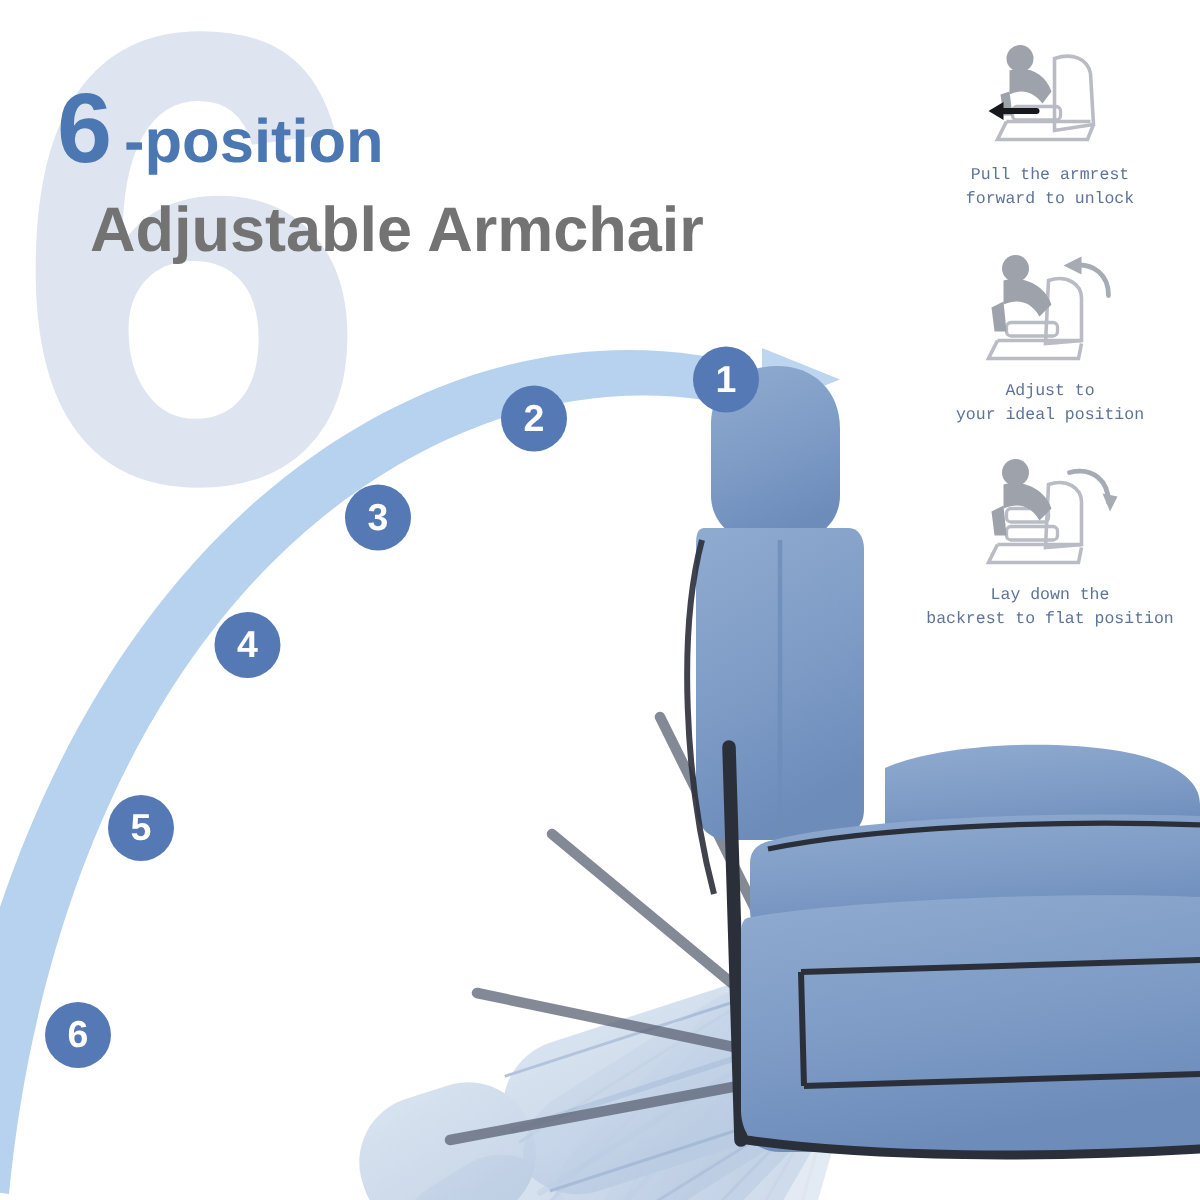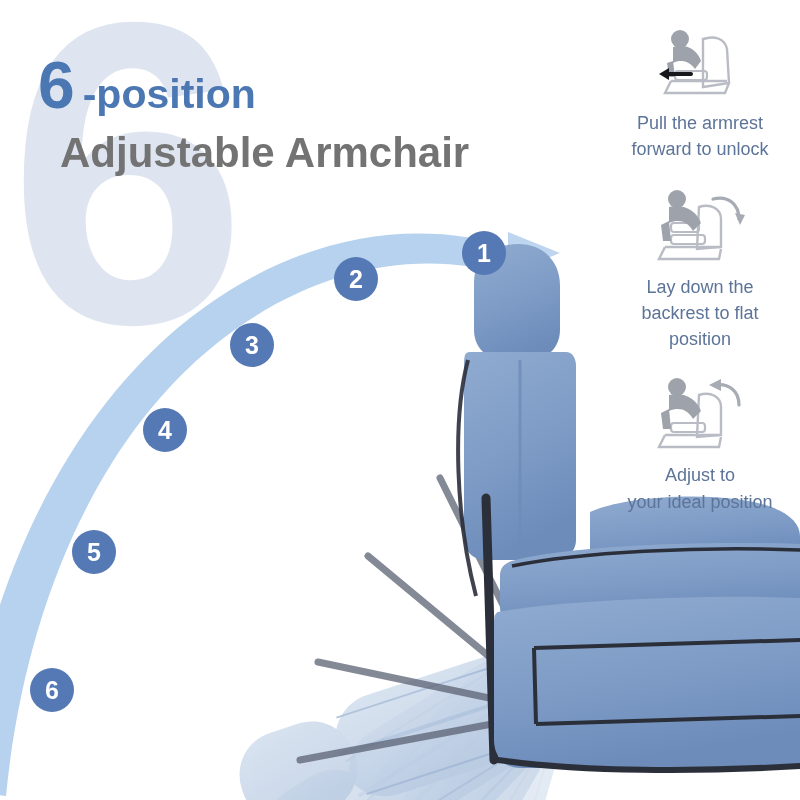--- a/index.html
+++ b/index.html
@@ -78,24 +78,25 @@
   .feature{
     text-align:center;
     margin-bottom:12px;
   }
   .feature-icon{
     height:92px;
     display:flex;align-items:center;justify-content:center;
   }
   .feature-text{
     color:#5d7499;
-    font-size:18px;
+    font-size:11px;
     line-height:1.45;
     padding:0 8px;
     white-space:pre-line;
+    font-family:Liberation Mono, monospace;
   }
   .f1{margin-bottom:20px;}
   .f2{margin-bottom:18px;}
 </style>
 </head>
 <body>
 
 <div id="stage">
 
   <div class="watermark" style="color: rgb(223, 229, 240);">6</div>
@@ -273,20 +274,41 @@
           <path d="M32 42 L 34 58 L 28 58 L 26 44 Z" fill="#9ea3ab"></path>
 
           <path d="M50 55 L 26 55" stroke="#17181c" stroke-width="4" stroke-linecap="round"></path>
           <path d="M28 49 L 18 55 L 28 61 Z" fill="#17181c"></path>
         </svg>
       </div>
       <div class="feature-text" style="color: rgb(93, 116, 153);">Pull the armrest
 forward to unlock</div>
     </div>
 
+    <div class="feature">
+      <div class="feature-icon">
+        <svg width="118" height="90" viewBox="0 0 118 90">
+
+          <path d="M98 34 C 98 20, 88 12, 74 14" fill="none" stroke="#a7abb3" stroke-width="3.2" stroke-linecap="round"></path>
+          <path d="M80 8 L 68 14 L 80 20 Z" fill="#a7abb3"></path>
+
+          <path d="M58 24 C 70 20, 80 26, 80 36 L 80 64 L 56 66 Z" fill="none" stroke="#b9bcc4" stroke-width="2.4"></path>
+          <path d="M24 64 L 80 64" fill="none" stroke="#b9bcc4" stroke-width="2.4"></path>
+          <path d="M24 64 L 18 76 L 78 76 L 80 66" fill="none" stroke="#b9bcc4" stroke-width="2.4"></path>
+          <rect x="30" y="52" width="34" height="9" rx="3" fill="none" stroke="#b9bcc4" stroke-width="2.2"></rect>
+
+          <circle cx="36" cy="16" r="9" fill="#9ea3ab"></circle>
+          <path d="M28 24 C 42 20, 56 28, 60 40 L 52 48 C 46 38, 38 36, 28 40 Z" fill="#9ea3ab"></path>
+          <path d="M28 38 L 30 58 L 22 58 L 20 42 Z" fill="#9ea3ab"></path>
+        </svg>
+      </div>
+      <div class="feature-text" style="color: rgb(93, 116, 153);">Adjust to
+your ideal position</div>
+    </div>
+
     <div class="feature f2">
       <div class="feature-icon">
         <svg width="118" height="90" viewBox="0 0 118 90">
 
           <path d="M72 16 C 88 12, 98 22, 98 36" fill="none" stroke="#a7abb3" stroke-width="3.2" stroke-linecap="round"></path>
           <path d="M94 30 L 99 42 L 104 32 Z" fill="#a7abb3"></path>
 
           <path d="M58 24 C 70 20, 80 26, 80 36 L 80 64 L 56 66 Z" fill="none" stroke="#b9bcc4" stroke-width="2.4"></path>
           <path d="M24 64 L 80 64" fill="none" stroke="#b9bcc4" stroke-width="2.4"></path>
           <path d="M24 64 L 18 76 L 78 76 L 80 66" fill="none" stroke="#b9bcc4" stroke-width="2.4"></path>
@@ -295,36 +317,15 @@
 
           <circle cx="36" cy="16" r="9" fill="#9ea3ab"></circle>
           <path d="M28 24 C 42 20, 56 28, 60 40 L 52 48 C 46 38, 38 36, 28 40 Z" fill="#9ea3ab"></path>
           <path d="M28 38 L 30 58 L 22 58 L 20 42 Z" fill="#9ea3ab"></path>
         </svg>
       </div>
       <div class="feature-text" style="color: rgb(93, 116, 153);">Lay down the
 backrest to flat position</div>
     </div>
 
-    <div class="feature">
-      <div class="feature-icon">
-        <svg width="118" height="90" viewBox="0 0 118 90">
-
-          <path d="M98 34 C 98 20, 88 12, 74 14" fill="none" stroke="#a7abb3" stroke-width="3.2" stroke-linecap="round"></path>
-          <path d="M80 8 L 68 14 L 80 20 Z" fill="#a7abb3"></path>
-
-          <path d="M58 24 C 70 20, 80 26, 80 36 L 80 64 L 56 66 Z" fill="none" stroke="#b9bcc4" stroke-width="2.4"></path>
-          <path d="M24 64 L 80 64" fill="none" stroke="#b9bcc4" stroke-width="2.4"></path>
-          <path d="M24 64 L 18 76 L 78 76 L 80 66" fill="none" stroke="#b9bcc4" stroke-width="2.4"></path>
-          <rect x="30" y="52" width="34" height="9" rx="3" fill="none" stroke="#b9bcc4" stroke-width="2.2"></rect>
-
-          <circle cx="36" cy="16" r="9" fill="#9ea3ab"></circle>
-          <path d="M28 24 C 42 20, 56 28, 60 40 L 52 48 C 46 38, 38 36, 28 40 Z" fill="#9ea3ab"></path>
-          <path d="M28 38 L 30 58 L 22 58 L 20 42 Z" fill="#9ea3ab"></path>
-        </svg>
-      </div>
-      <div class="feature-text" style="color: rgb(93, 116, 153);">Adjust to
-your ideal position</div>
-    </div>
-
   </div>
 
 </div>
 
 </body></html>

